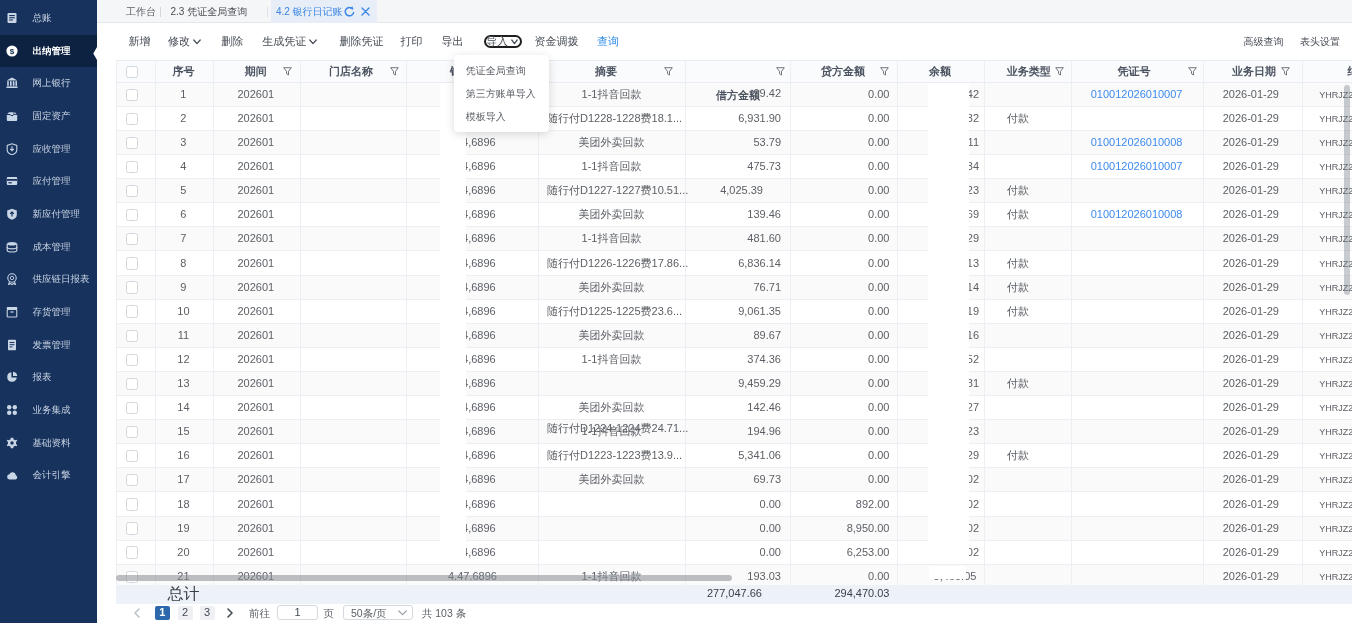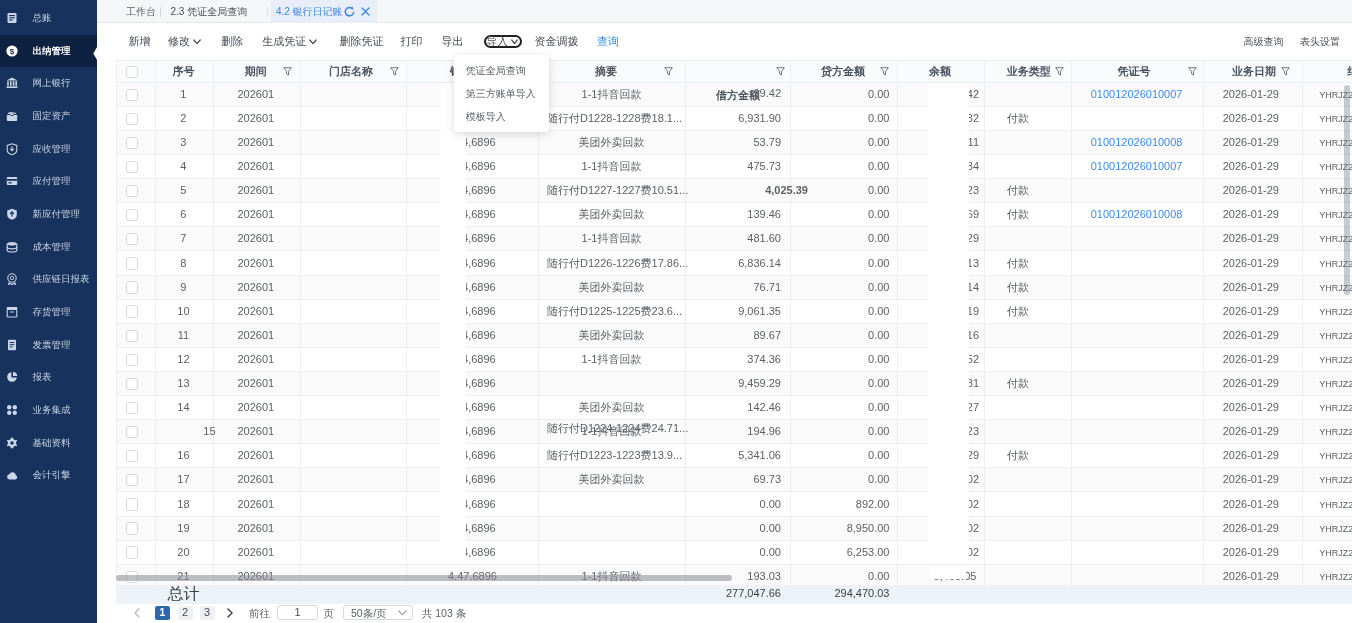--- a/index.html
+++ b/index.html
@@ -279,21 +279,21 @@
 <div class="t r cell" style="right:462.5px;top:167.1px;">0.00</div>
 <div class="t r cell" style="right:373.0px;top:167.1px;">12,346.34</div>
 <div class="t c " style="left:1136.6px;top:167.1px;font-size:11px;color:#3d8bf2">010012026010007</div>
 <div class="t c cell" style="left:1250.8px;top:167.1px;">2026-01-29</div>
 <div class="t cell" style="left:1319.3px;top:167.1px;font-size:9px">YHRJZ2026</div>
 <div class="cbx" style="left:126px;top:184.95px"></div>
 <div class="t c cell" style="left:183.4px;top:191.2px;">5</div>
 <div class="t c cell" style="left:255.8px;top:191.2px;">202601</div>
 <div class="t r cell" style="right:856.3px;top:191.2px;">4,6896</div>
 <div class="t cell" style="left:547.0px;top:191.2px;">随行付D1227-1227费10.51...</div>
-<div class="t r cell" style="right:544px;top:191.2px;font-weight:bold;">4,025.39</div>
+<div class="t r cell" style="right:589px;top:191.2px;">4,025.39</div>
 <div class="t r cell" style="right:462.5px;top:191.2px;">0.00</div>
 <div class="t r cell" style="right:373.0px;top:191.2px;">12,348.23</div>
 <div class="t c cell" style="left:1018.0px;top:191.2px;">付款</div>
 <div class="t c cell" style="left:1250.8px;top:191.2px;">2026-01-29</div>
 <div class="t cell" style="left:1319.3px;top:191.2px;font-size:9px">YHRJZ2026</div>
 <div class="cbx" style="left:126px;top:209.05px"></div>
 <div class="t c cell" style="left:183.4px;top:215.2px;">6</div>
 <div class="t c cell" style="left:255.8px;top:215.2px;">202601</div>
 <div class="t r cell" style="right:856.3px;top:215.2px;">4,6896</div>
 <div class="t c cell" style="left:611.5px;top:215.2px;">美团外卖回款</div>
@@ -382,21 +382,21 @@
 <div class="t c cell" style="left:183.4px;top:408.1px;">14</div>
 <div class="t c cell" style="left:255.8px;top:408.1px;">202601</div>
 <div class="t r cell" style="right:856.3px;top:408.1px;">4,6896</div>
 <div class="t c cell" style="left:611.5px;top:408.1px;">美团外卖回款</div>
 <div class="t r cell" style="right:571.0px;top:408.1px;">142.46</div>
 <div class="t r cell" style="right:462.5px;top:408.1px;">0.00</div>
 <div class="t r cell" style="right:373.0px;top:408.1px;">12,349.27</div>
 <div class="t c cell" style="left:1250.8px;top:408.1px;">2026-01-29</div>
 <div class="t cell" style="left:1319.3px;top:408.1px;font-size:9px">YHRJZ2026</div>
 <div class="cbx" style="left:126px;top:425.95px"></div>
-<div class="t c cell" style="left:183.4px;top:432.2px;margin-left:26px;">15</div>
+<div class="t c cell" style="left:183.4px;top:432.2px;">15</div>
 <div class="t c cell" style="left:255.8px;top:432.2px;">202601</div>
 <div class="t r cell" style="right:856.3px;top:432.2px;">4,6896</div>
 <div class="t c cell" style="left:611.5px;top:432.2px;">1-1抖音回款</div>
 <div class="t r cell" style="right:571.0px;top:432.2px;">194.96</div>
 <div class="t r cell" style="right:462.5px;top:432.2px;">0.00</div>
 <div class="t r cell" style="right:373.0px;top:432.2px;">12,343.23</div>
 <div class="t c cell" style="left:1250.8px;top:432.2px;">2026-01-29</div>
 <div class="t cell" style="left:1319.3px;top:432.2px;font-size:9px">YHRJZ2026</div>
 <div class="cbx" style="left:126px;top:450.05px"></div>
 <div class="t c cell" style="left:183.4px;top:456.2px;">16</div>
@@ -454,21 +454,21 @@
 <div class="t r cell" style="right:571.0px;top:576.8px;">193.03</div>
 <div class="t r cell" style="right:462.5px;top:576.8px;">0.00</div>
 <div class="t r cell" style="right:375.6px;top:576.8px;">5,460.05</div>
 <div class="t c cell" style="left:1250.8px;top:576.8px;">2026-01-29</div>
 <div class="t cell" style="left:1319.3px;top:576.8px;font-size:9px">YHRJZ2026</div>
 <div class="abs" style="left:440.4px;top:82.7px;width:25.6px;height:481.7px;background:#fff"></div>
 <div class="abs" style="left:927.7px;top:82.7px;width:41px;height:481.7px;background:#fff"></div>
 <div class="abs" style="left:929px;top:566px;width:37.3px;height:12.8px;background:#fff"></div>
 <div class="abs" style="left:116.3px;top:584.6px;width:1235.7px;height:19.4px;background:#edf2f9"></div>
 <div class="t c " style="left:183.4px;top:594.3px;font-size:16px;color:#3a3f46">总计</div>
-<div class="t r " style="right:571.0px;top:594.3px;font-size:11px;color:#3a3f46">277,047.66</div>
+<div class="t r " style="right:590px;top:594.3px;font-size:11px;color:#3a3f46">277,047.66</div>
 <div class="t r " style="right:462.5px;top:594.3px;font-size:11px;color:#3a3f46">294,470.03</div>
 <div class="abs" style="left:116px;top:574.8px;width:616px;height:6.2px;border-radius:3px;background:rgba(134,138,146,0.55)"></div>
 <div class="abs" style="left:1343.5px;top:85px;width:6px;height:210px;border-radius:3px;background:rgba(125,130,140,0.42)"></div>
 <svg class="abs" style="left:492px;top:49px" width="14" height="7" viewBox="0 0 14 7">
     <path d="M7 0 L14 7 L0 7 Z" fill="#fff"></path>
   </svg>
 <div class="abs" style="left:454px;top:55px;width:95px;height:77px;background:#fff;border-radius:4px;box-shadow:0 2px 10px rgba(0,0,0,0.15)"></div>
 <div class="t " style="left:465.7px;top:70.7px;font-size:10px;color:#5a5f66;z-index:5">凭证全局查询</div>
 <div class="t " style="left:465.7px;top:93.7px;font-size:10px;color:#5a5f66;z-index:5">第三方账单导入</div>
 <div class="t " style="left:465.7px;top:117.3px;font-size:10px;color:#5a5f66;z-index:5">模板导入</div>

